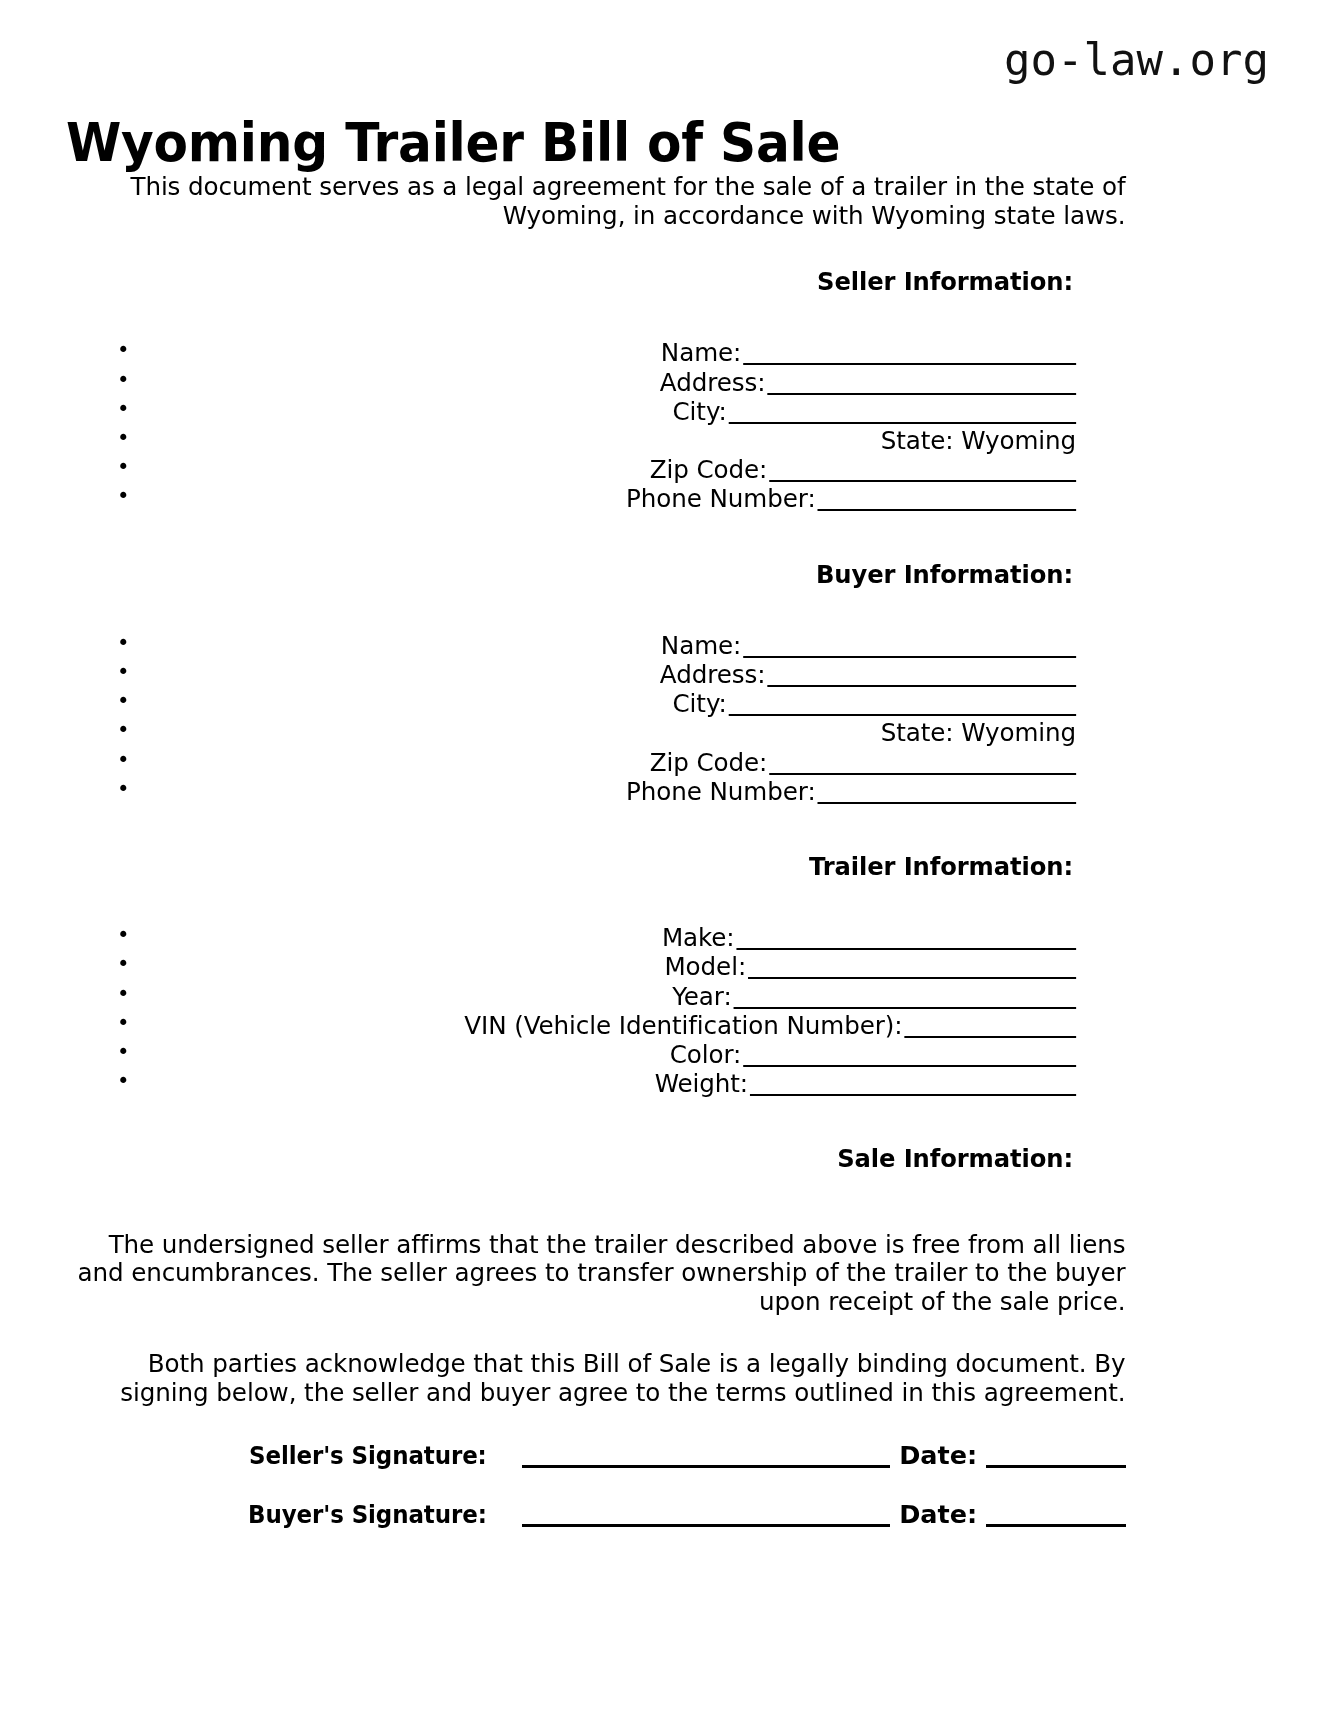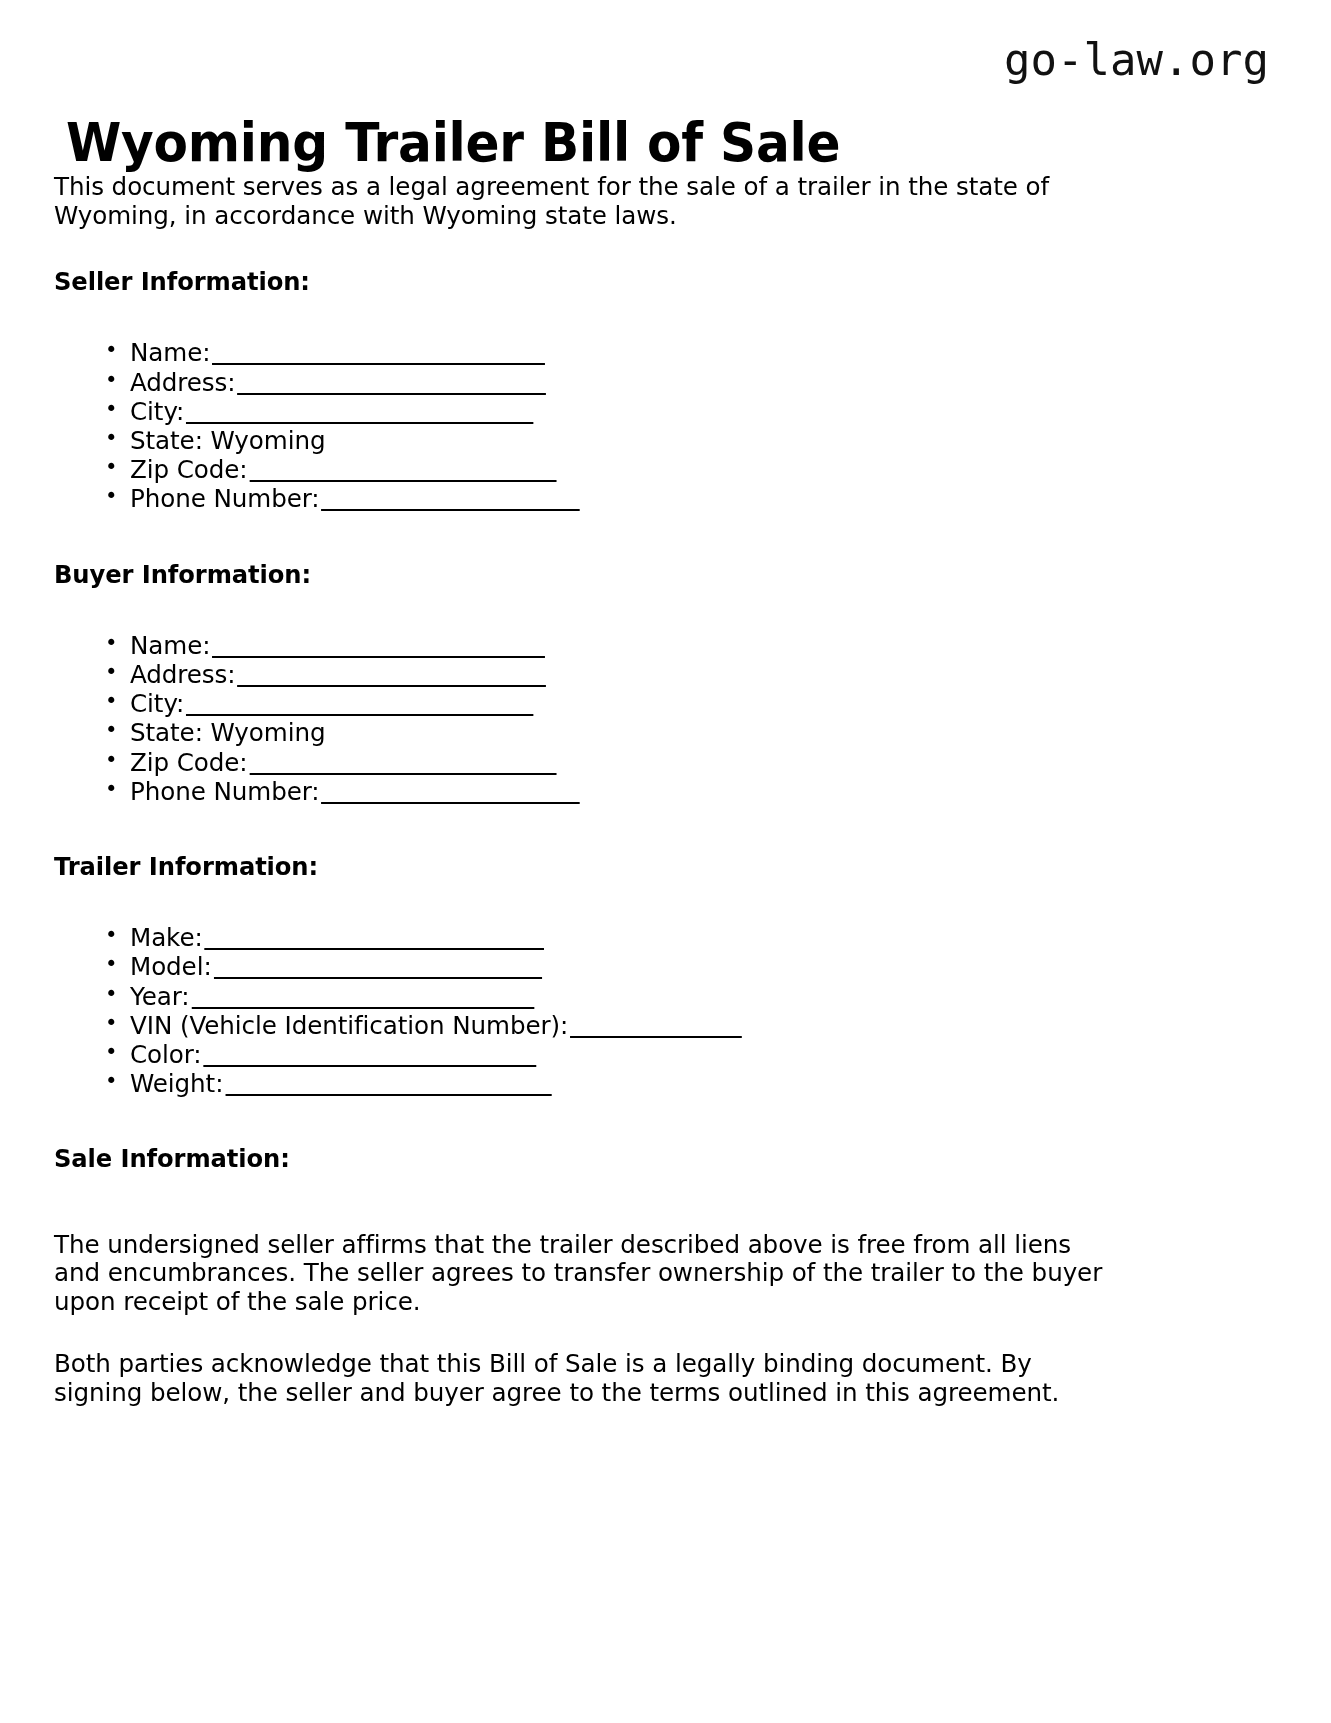--- a/index.html
+++ b/index.html
@@ -16,20 +16,21 @@
     overflow: hidden;
   }
 
   .page {
     position: relative;
     width: 1331px;
     height: 1723px;
     background: #ffffff;
     box-sizing: border-box;
     padding: 12px;
+    text-align: right;
   }
 
   
   .brand {
     position: absolute;
     top: 38px;
     right: 62px;
     font-family: "DejaVu Sans Mono", "Liberation Mono", monospace;
     font-size: 44px;
     letter-spacing: 0px;
@@ -47,21 +48,21 @@
     letter-spacing: -0.3px;
     line-height: 1.08;
     white-space: nowrap;
     transform: scaleX(0.93);
     transform-origin: left top;
   }
 
   
   .content {
     position: absolute;
-    left: 54px;
+    left: 66px;
     top: 172px;
     width: 1060px;
   }
 
   p.para {
     margin: 0 0 0 0;
     font-size: 25.5px;
     line-height: 1.12;
     letter-spacing: -0.1px;
     transform: scaleX(0.965);
@@ -193,15 +194,21 @@
         <div class="gap-section"></div>
       </div>
 
     <div id="closing-root">
         <p class="para">The undersigned seller affirms that the trailer described above is free from all liens and encumbrances. The seller agrees to transfer ownership of the trailer to the buyer upon receipt of the sale price.</p>
         <div class="gap-para"></div>
         <p class="para">Both parties acknowledge that this Bill of Sale is a legally binding document. By signing below, the seller and buyer agree to the terms outlined in this agreement.</p>
         <div class="gap-para"></div>
       </div>
 
+    <div id="signature-root">
+        <div class="sig-row"><span class="label-cond">Seller's Signature:</span> <span class="sig-rule" style="width: 368px;"></span> <span class="date-label">Date:</span> <span class="sig-rule" style="width: 140px;"></span></div>
+        <div class="gap-sig"></div>
+        <div class="sig-row"><span class="label-cond">Buyer's Signature:</span> <span class="sig-rule" style="width: 368px;"></span> <span class="date-label">Date:</span> <span class="sig-rule" style="width: 140px;"></span></div>
+        <div class="gap-sig"></div>
+      </div>
 
   </div>
 </div>
 
 </body></html>

